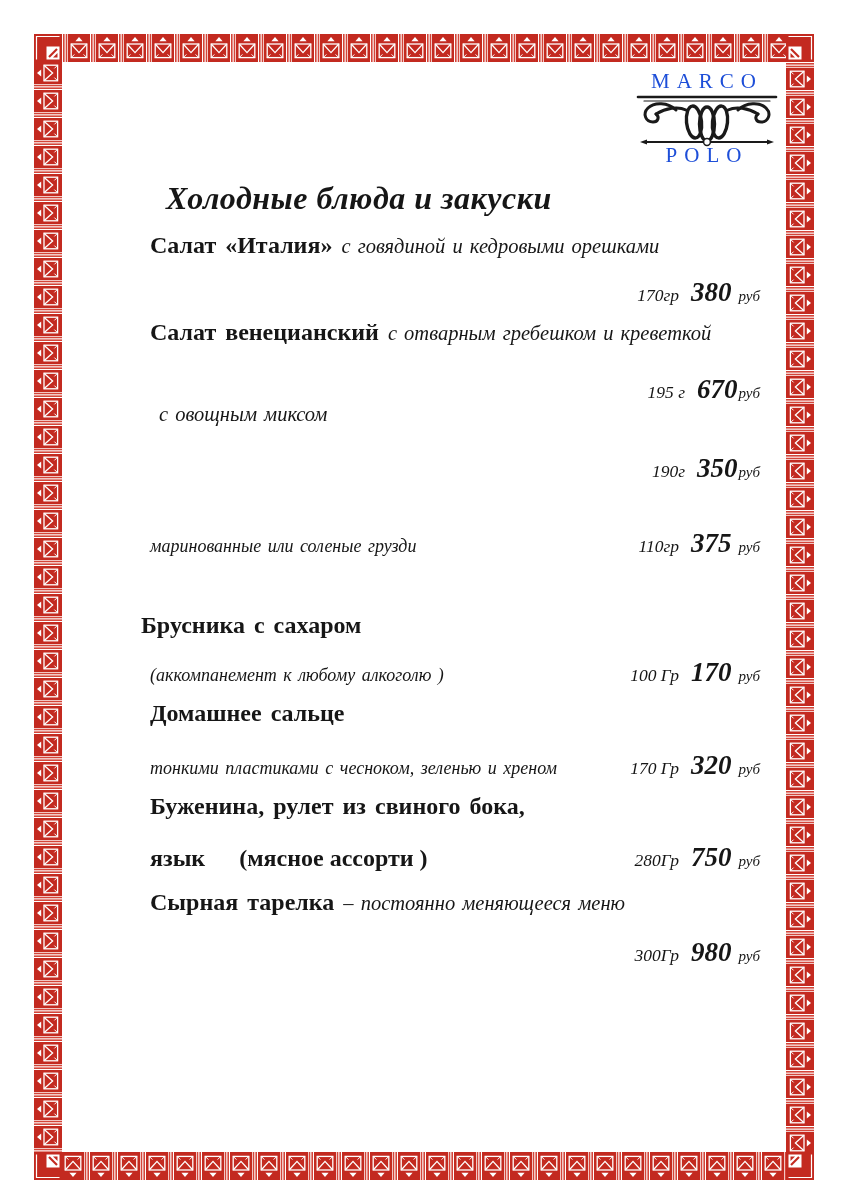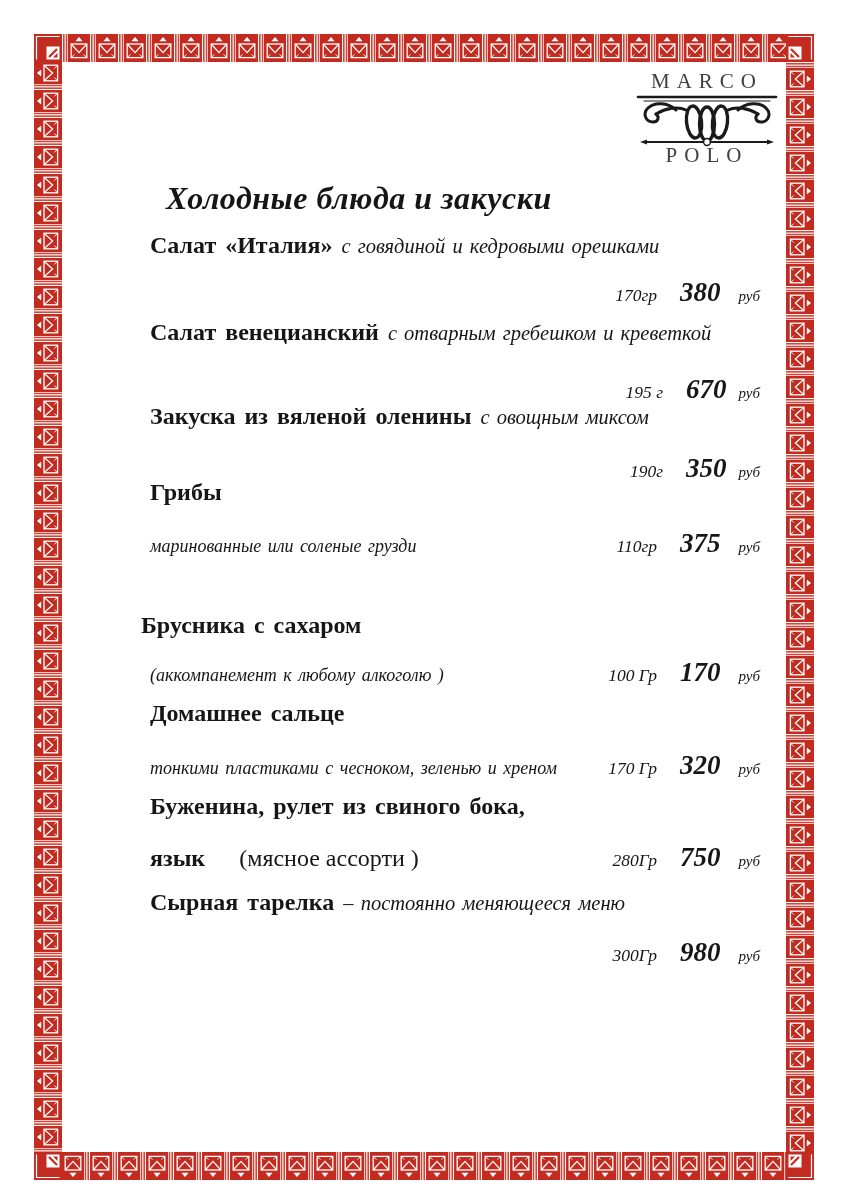--- a/index.html
+++ b/index.html
@@ -16,38 +16,38 @@
     color:var(--ink);
     overflow:hidden;
   }
   .band,.corner{position:absolute;display:block;}
   .corner{width:28px;height:28px;}
   .corner.tr{transform:scaleX(-1);}
   .corner.bl{transform:scaleY(-1);}
   .corner.br{transform:scale(-1,-1);}
 
   .logo{position:absolute;left:622px;top:70px;width:170px;text-align:center;}
-  .logo-word{font-size:21px;letter-spacing:7px;color:#404040;line-height:1.05;}
+  .logo-word{font-size:21px;letter-spacing:7px;color:#1d4ed8;line-height:1.05;}
   .logo-word.bottom{margin-top:-4px;}
   .logo svg{display:block;margin:0 auto;}
 
   .title{
     position:absolute;left:150px;top:164px;margin:16px;
     font-size:32px;font-weight:bold;font-style:italic;letter-spacing:.5px;
   }
 
   .row{
     position:absolute;left:150px;right:88px;
     display:flex;align-items:baseline;white-space:nowrap;
   }
   .name{font-weight:bold;font-size:24px;word-spacing:3px;}
   .idesc{font-style:italic;font-size:20.5px;margin-left:9px;word-spacing:2px;}
   .ldesc{font-style:italic;font-size:18px;word-spacing:2px;}
-  .bdesc{font-weight:normal;font-size:24px;margin-left:34px;}
-  .pgroup{margin-left:auto;display:flex;align-items:baseline;gap:11px;}
+  .bdesc{font-weight:bold;font-size:24px;margin-left:34px;}
+  .pgroup{margin-left:auto;display:flex;align-items:baseline;}
   .weight{font-style:italic;font-size:17.5px;}
   .price{font-weight:bold;font-style:italic;font-size:27px;margin-left:12px;}
   .cur{font-style:italic;font-size:15px;margin-left:7px;}
   .tight .cur{margin-left:1px;}
 </style>
 </head>
 <body>
 
 <div class="page">
 
@@ -190,34 +190,30 @@
   </div>
   <div class="row tight" style="top:374px">
     <span class="pgroup">
       <span class="weight">195 г</span>
       <span class="price">670</span>
       <span class="cur">руб</span>
     </span>
   </div>
 
   <div class="row" style="top:403px">
-    <span class="name">Закуска  из  вяленой  оленины</span>
     <span class="idesc">с овощным миксом</span>
   </div>
   <div class="row tight" style="top:453px">
     <span class="pgroup">
       <span class="weight">190г</span>
       <span class="price">350</span>
       <span class="cur">руб</span>
     </span>
   </div>
 
-  <div class="row" style="top:479px">
-    <span class="name">Грибы</span>
-  </div>
   <div class="row" style="top:528px">
     <span class="ldesc">маринованные  или соленые грузди</span>
     <span class="pgroup">
       <span class="weight">110гр</span>
       <span class="price">375</span>
       <span class="cur">руб</span>
     </span>
   </div>
 
   <div class="row" style="top:612px;left:141px">

